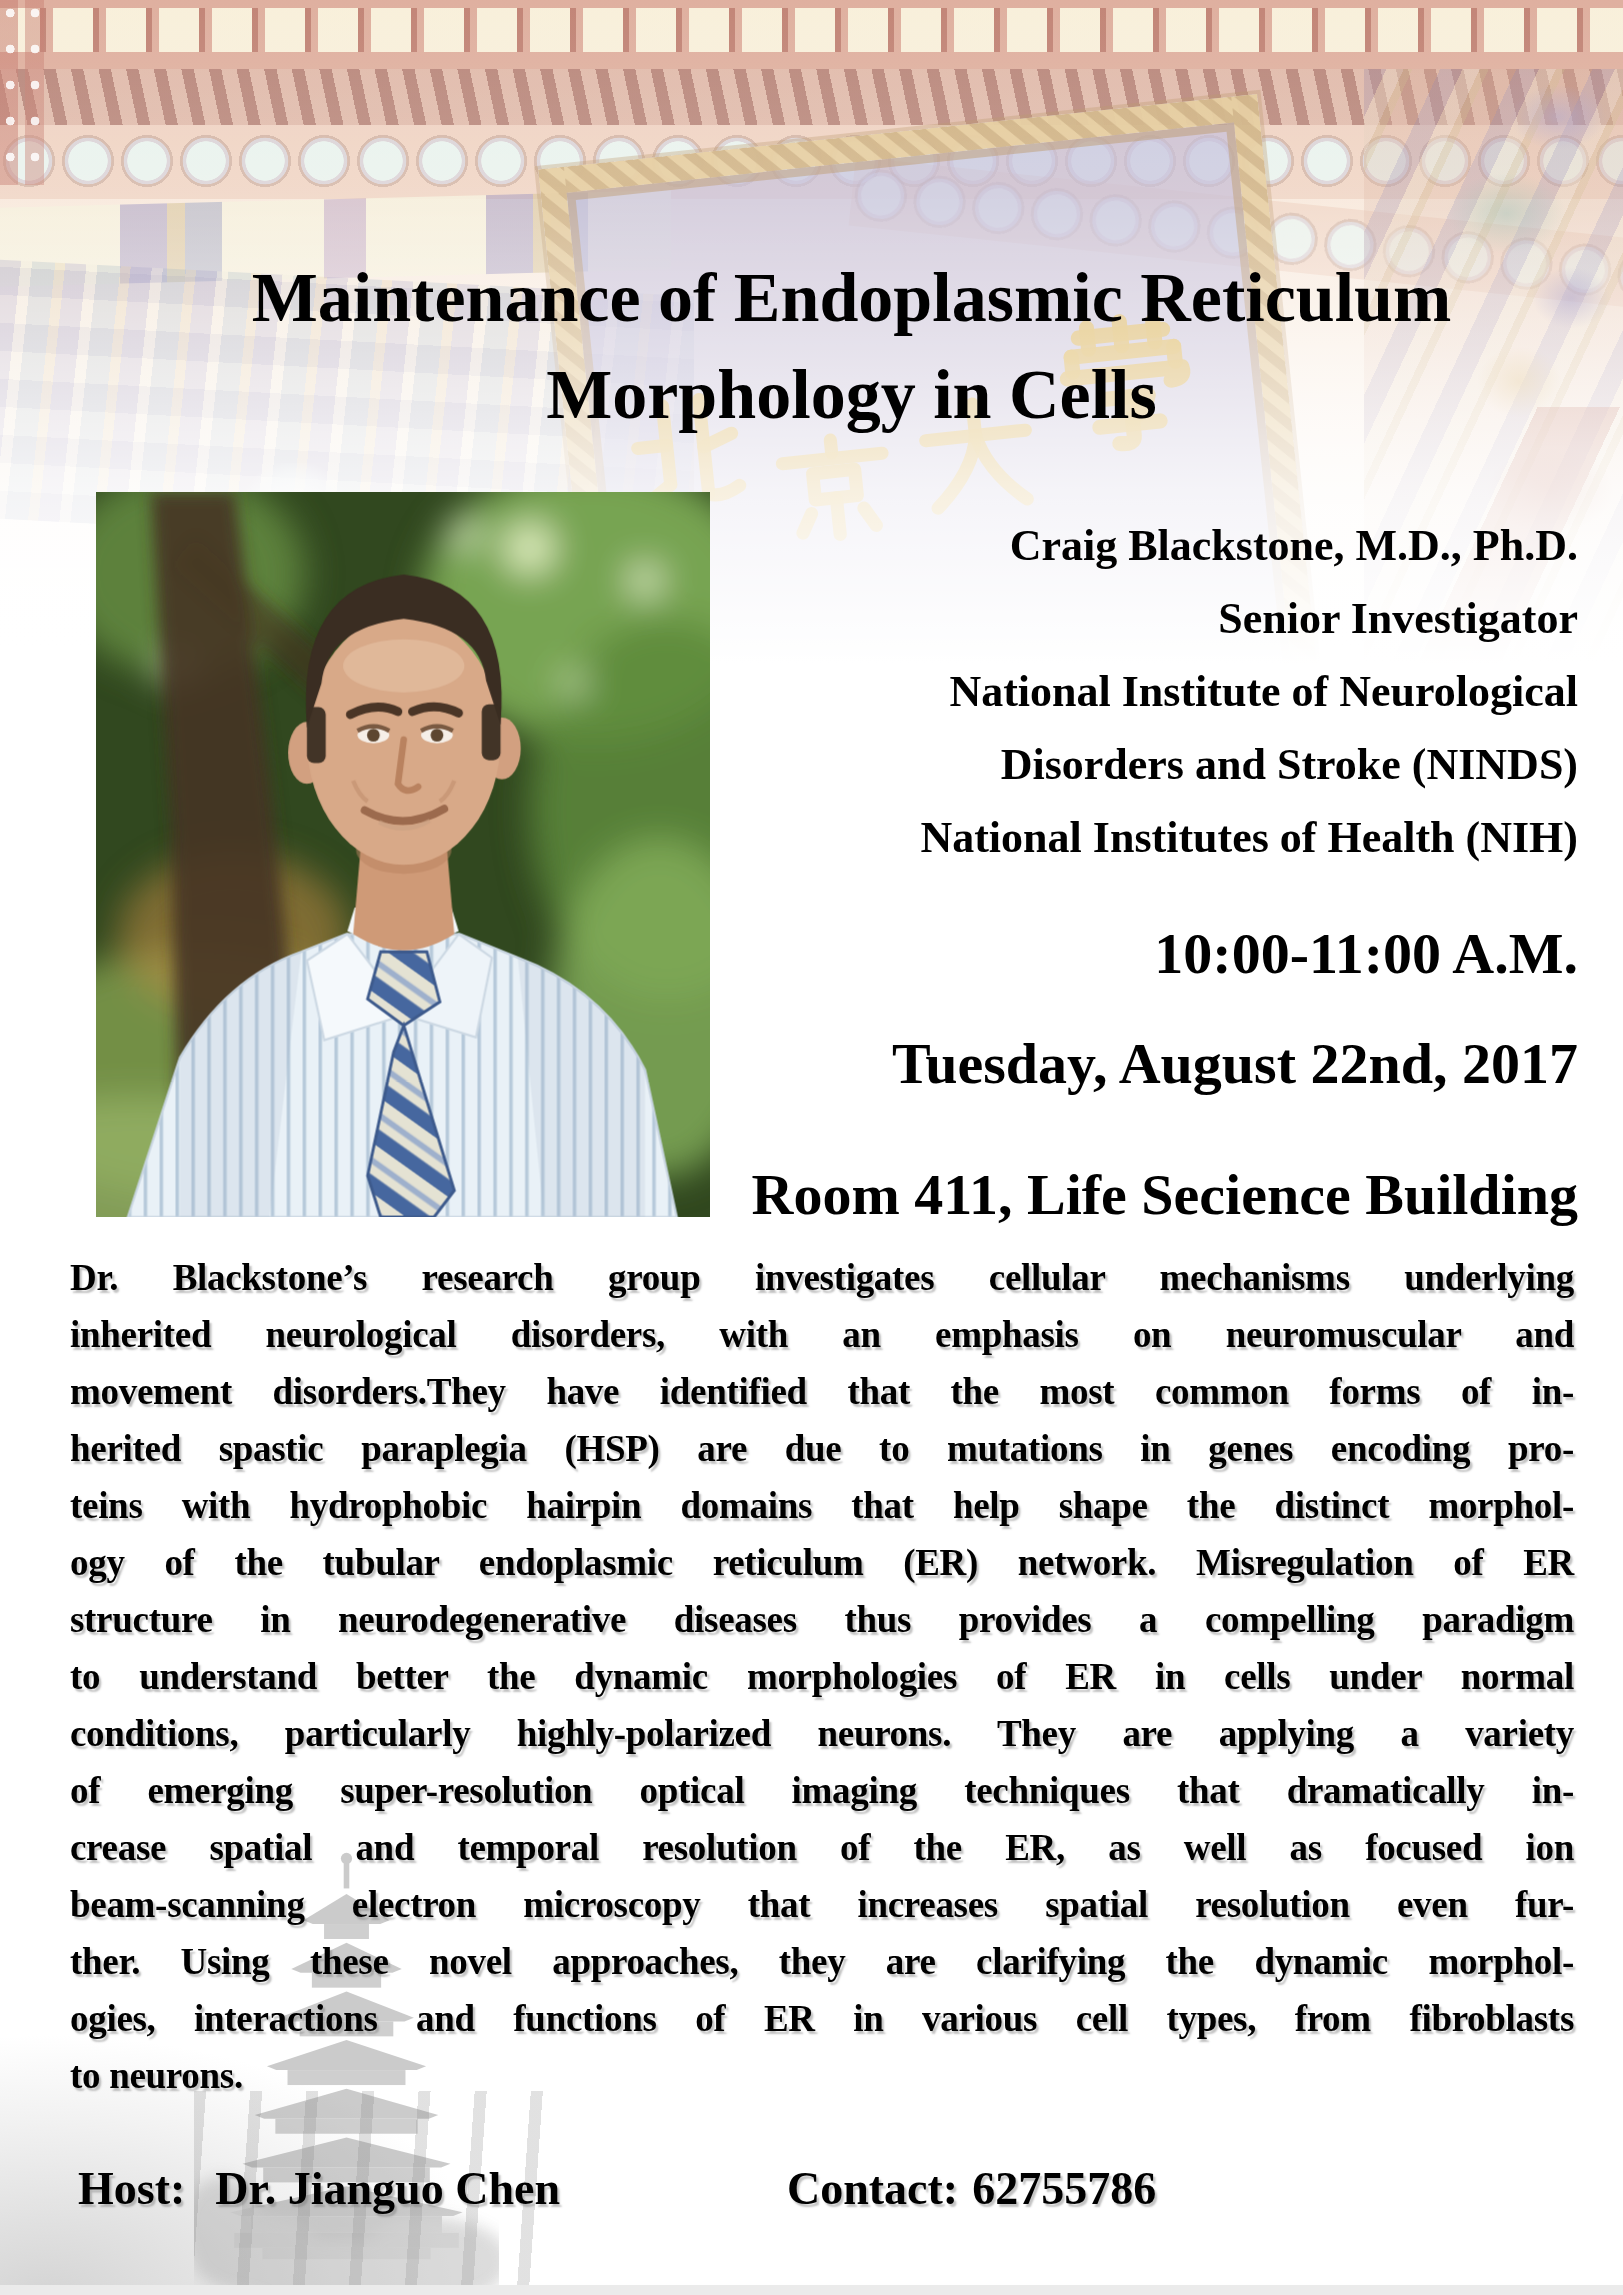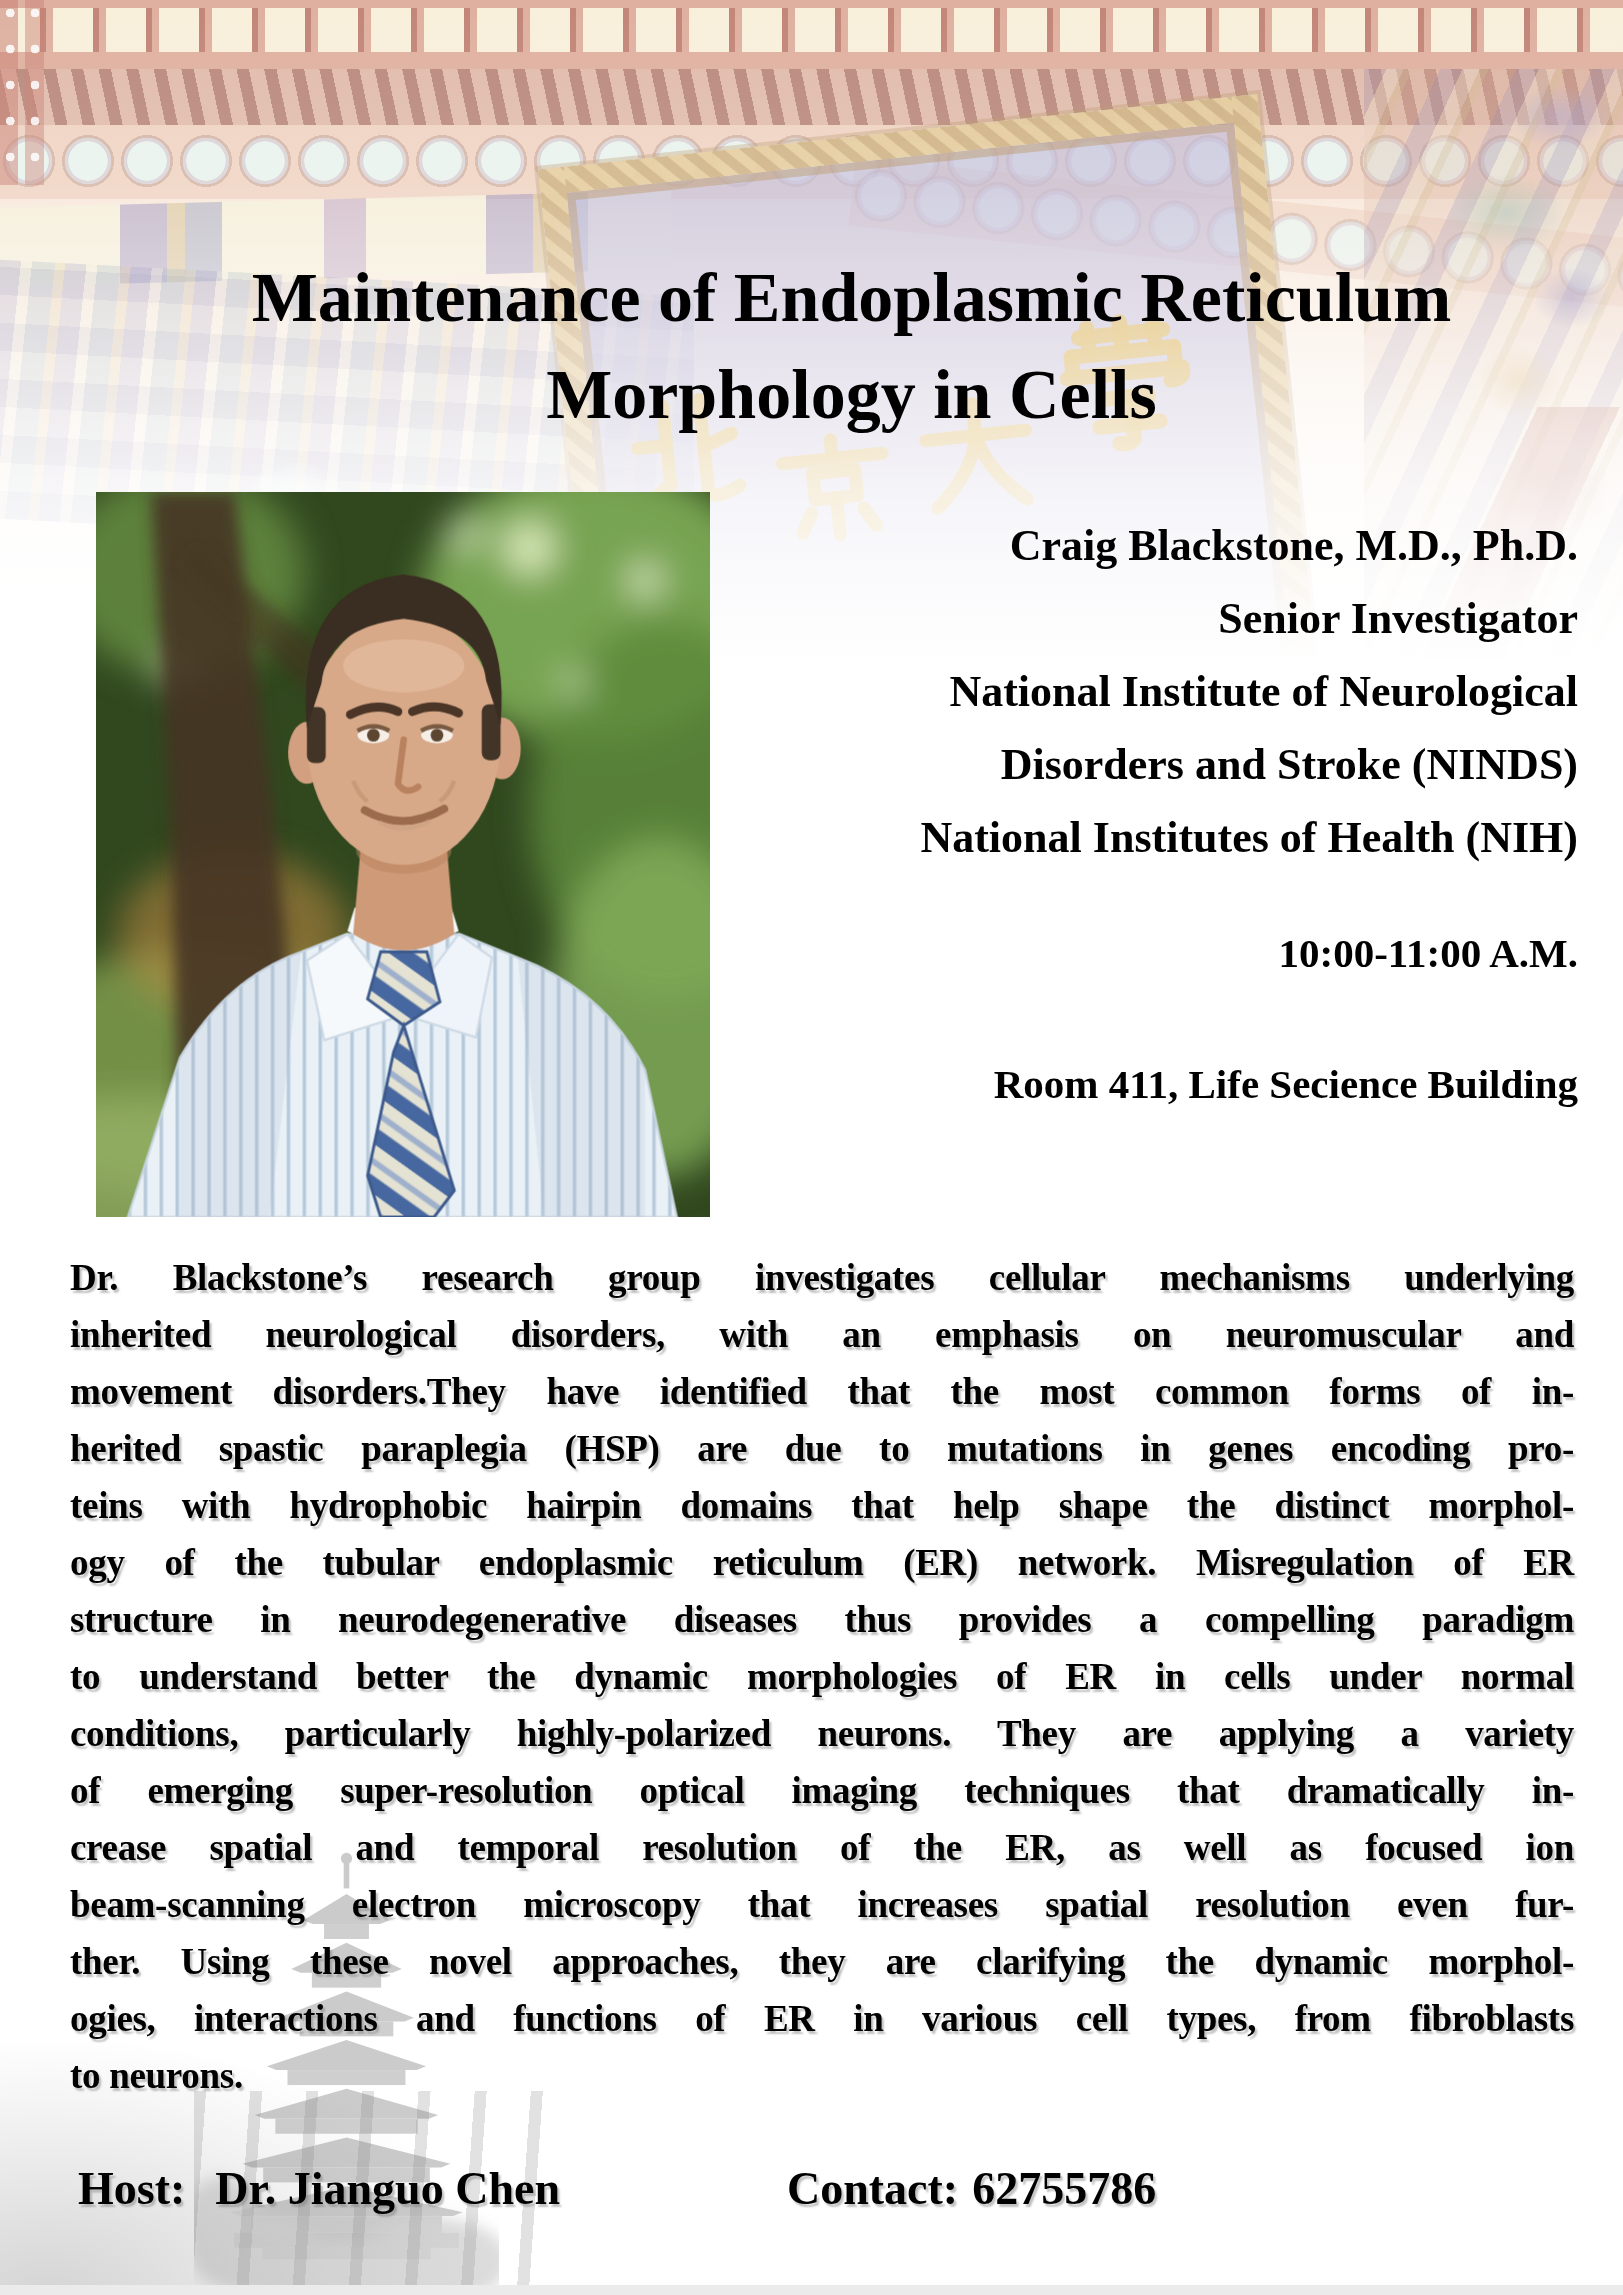--- a/index.html
+++ b/index.html
@@ -84,21 +84,21 @@
   
   .title{left:0;top:249px;width:1623px;margin:0;text-align:center;z-index:2;
     font-size:70px;line-height:97px;white-space:nowrap;letter-spacing:0;padding-left:40px;}
   
   .photo{left:96px;top:492px;width:614px;height:725px;z-index:2;}
   .photo svg{width:100%;height:100%;display:block;}
   
   .speaker-col{left:713px;top:492px;width:865px;text-align:right;z-index:2;}
   .sp-line{font-size:44px;line-height:73px;}
   .sp-line:first-child{margin-top:16.7px;}
-  .ev-line{font-size:41px;line-height:51px;}
+  .ev-line{font-size:58px;line-height:51px;}
   .ev-time{margin-top:54px;}
   .ev-date{margin-top:59px;}
   .ev-loc{margin-top:80px;}
   
   .abstract{left:70px;top:1249px;width:1504px;z-index:2;
     font-size:37px;line-height:57px;letter-spacing:-0.3px;
     text-shadow:2.3px 2.8px 1.9px rgba(120,120,120,.45);}
   .abs-line{text-align:justify;text-align-last:justify;}
   .abs-line.last{text-align:left;text-align-last:left;}
   
@@ -262,20 +262,21 @@
   </svg>
 </div>
 
 <div class="layer speaker-col">
   <div class="sp-line">Craig Blackstone, M.D., Ph.D.</div>
   <div class="sp-line">Senior Investigator</div>
   <div class="sp-line">National Institute of Neurological</div>
   <div class="sp-line">Disorders and Stroke (NINDS)</div>
   <div class="sp-line">National Institutes of Health (NIH)</div>
   <div class="ev-line ev-time">10:00-11:00 A.M.</div>
+  <div class="ev-line ev-date">Tuesday, August 22nd, 2017</div>
   <div class="ev-line ev-loc">Room 411, Life Secience Building</div>
 </div>
 
 <div class="layer abstract">
   <div class="abs-line">Dr. Blackstone’s research group investigates cellular mechanisms underlying</div>
   <div class="abs-line">inherited neurological disorders, with an emphasis on neuromuscular and</div>
   <div class="abs-line">movement disorders.They have identified that the most common forms of in-</div>
   <div class="abs-line">herited spastic paraplegia (HSP) are due to mutations in genes encoding pro-</div>
   <div class="abs-line">teins with hydrophobic hairpin domains that help shape the distinct morphol-</div>
   <div class="abs-line">ogy of the tubular endoplasmic reticulum (ER) network. Misregulation of ER</div>

